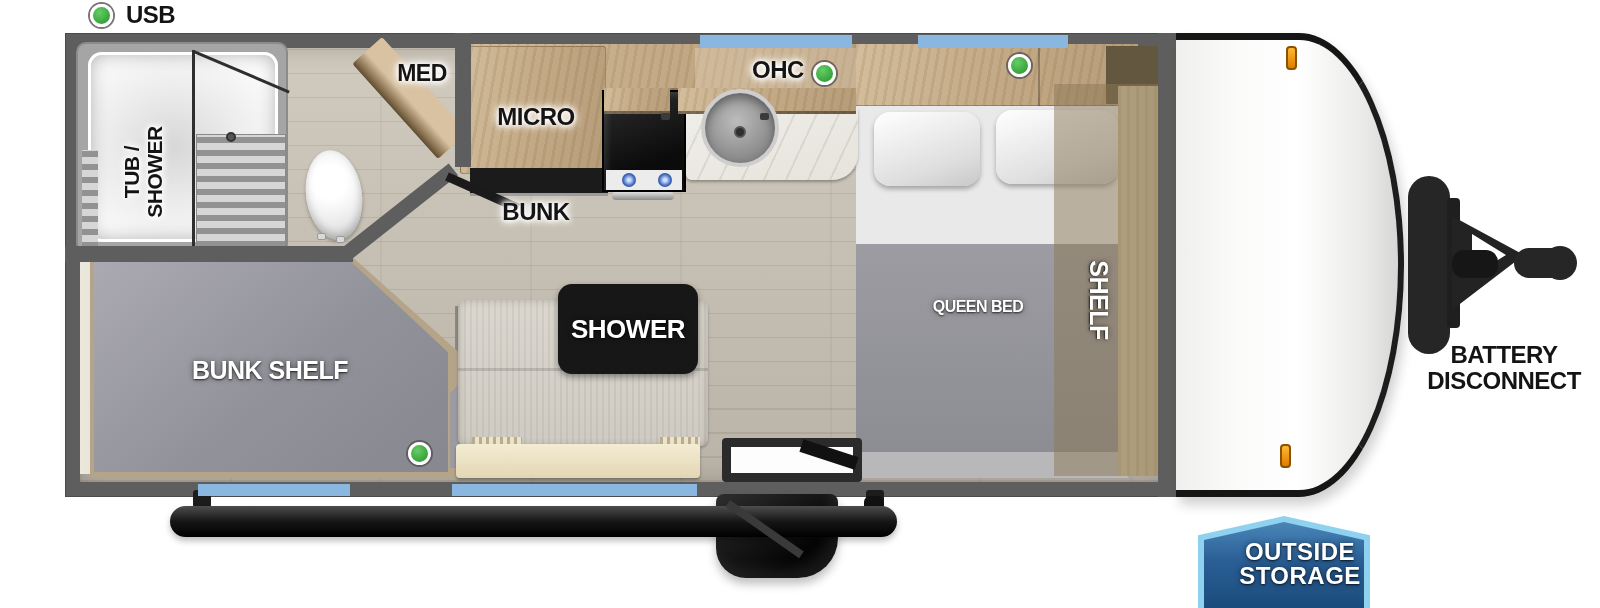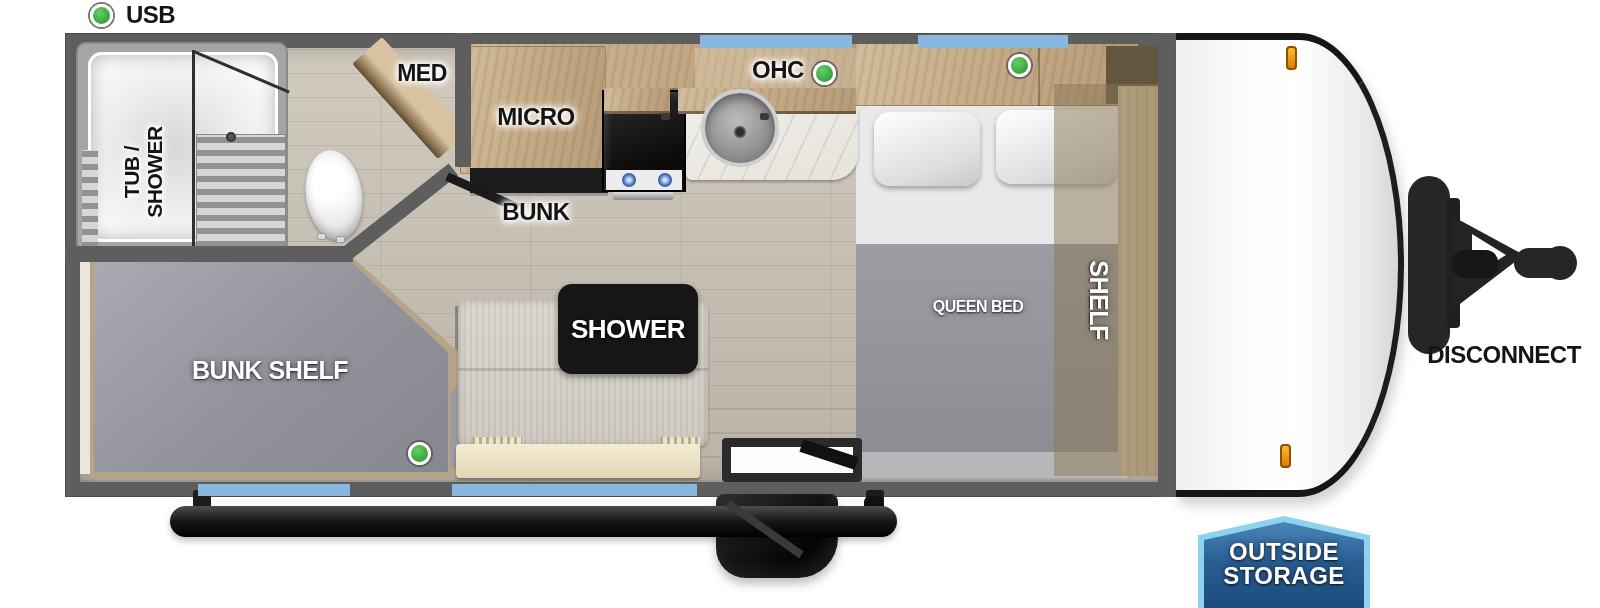--- a/index.html
+++ b/index.html
@@ -161,24 +161,25 @@
   <svg class="abs" style="left:1394px;top:156px;z-index:16" width="190" height="204" viewBox="0 0 190 204">
     <rect x="14" y="20" width="42" height="178" rx="21" fill="#262626"></rect>
     <rect x="53" y="42" width="13" height="130" rx="4" fill="#1f1f1f"></rect>
     <path d="M58 60 L130 99 L58 154 Z M78 78 L78 120 L112 99 Z" fill="#232323" fill-rule="evenodd"></path>
     <rect x="58" y="94" width="46" height="28" rx="12" fill="#161616"></rect>
     <rect x="120" y="92" width="52" height="30" rx="15" fill="#262626"></rect>
     <circle cx="166" cy="107" r="17" fill="#262626"></circle>
   </svg>
 
   <div class="abs" style="left:1408px;top:342px;width:192px;text-align:center;z-index:40">
+    <div class="lblD" style="position:static;text-shadow:none;font-size:24px;line-height:26px">BATTERY</div>
     <div class="lblD" style="position:static;text-shadow:none;font-size:24px;line-height:26px">DISCONNECT</div>
   </div>
 
   <div class="abs badgeClip" style="left:1198px;top:516px;width:172px;height:92px;background:#8ed2f0;z-index:40;filter:drop-shadow(0 3px 3px rgba(0,0,0,.35))">
     <div class="abs badgeClip" style="left:6px;top:6px;width:160px;height:86px;background:linear-gradient(180deg,#4a86b8 0%,#2a5f95 45%,#1b4b7c 100%)"></div>
-    <div class="abs" style="left:0;top:24px;width:172px;text-align:center">
+    <div class="abs" style="left:16px;top:24px;width:172px;text-align:center">
       <div class="lblW" style="position:static;font-size:24px;line-height:24px;letter-spacing:.5px">OUTSIDE</div>
       <div class="lblW" style="position:static;font-size:24px;line-height:24px;letter-spacing:.5px">STORAGE</div>
     </div>
   </div>
 
 </div>
 
 </body></html>

